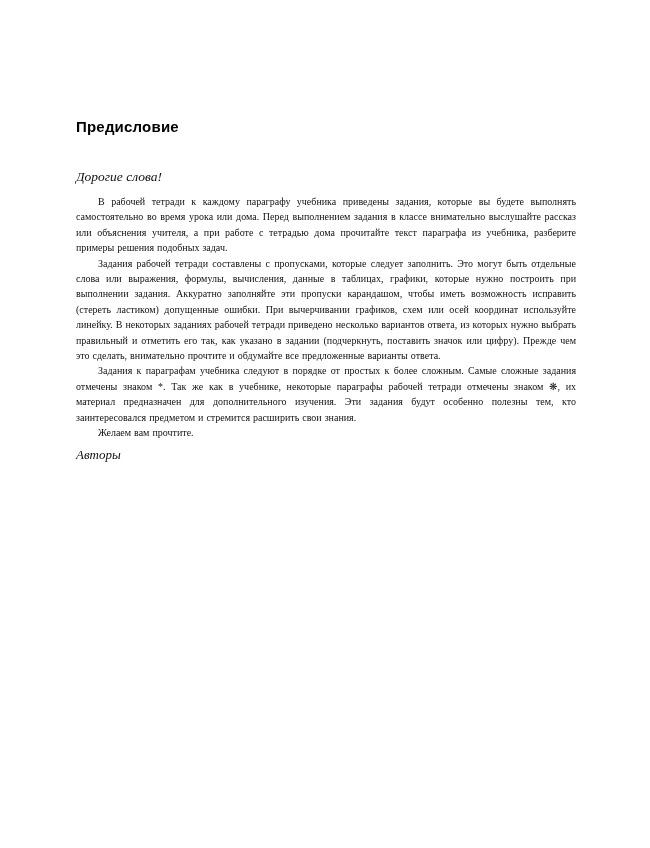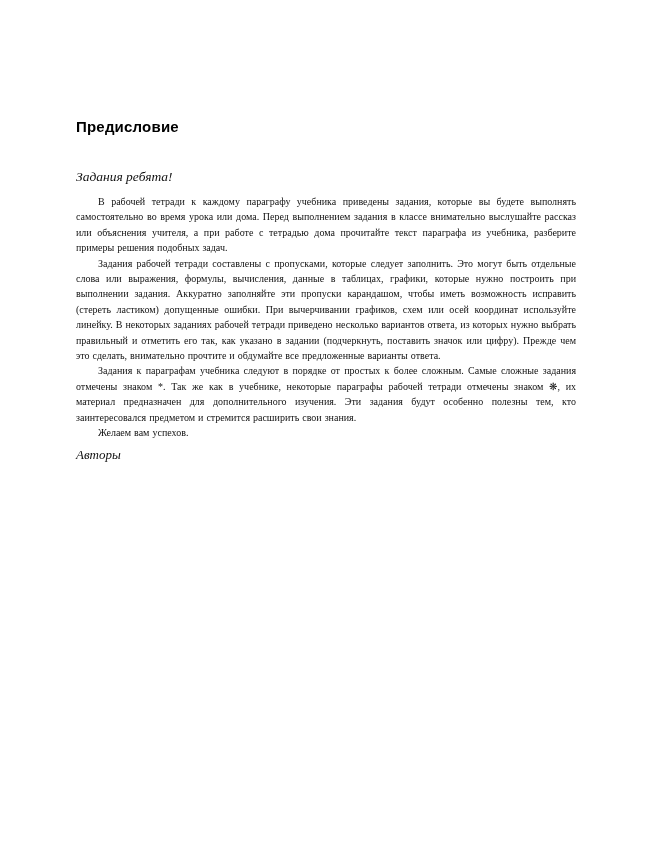--- a/index.html
+++ b/index.html
@@ -76,27 +76,27 @@
 </style>
 </head>
 <body>
 
 <div class="page">
 
   <div class="content">
 
     <h1 class="title">Предисловие</h1>
 
-    <p class="salutation">Задания ребята!</p>
+    <p class="salutation">Дорогие слова!</p>
 
     <div class="body-text">
       <p>В рабочей тетради к каждому параграфу учебника приведены задания, которые вы будете выполнять самостоятельно во время урока или дома. Перед выполнением задания в классе внимательно выслушайте рассказ или объяснения учителя, а при работе с тетрадью дома прочитайте текст параграфа из учебника, разберите примеры решения подобных задач.</p>
       <p>Задания рабочей тетради составлены с пропусками, которые следует заполнить. Это могут быть отдельные слова или выражения, формулы, вычисления, данные в таблицах, графики, которые нужно построить при выполнении задания. Аккуратно заполняйте эти пропуски карандашом, чтобы иметь возможность исправить (стереть ластиком) допущенные ошибки. При вычерчивании графиков, схем или осей координат используйте линейку. В некоторых заданиях рабочей тетради приведено несколько вариантов ответа, из которых нужно выбрать правильный и отметить его так, как указано в задании (подчеркнуть, поставить значок или цифру). Прежде чем это сделать, внимательно прочтите и обдумайте все предложенные варианты ответа.</p>
       <p>Задания к параграфам учебника следуют в порядке от простых к более сложным. Самые сложные задания отмечены знаком *. Так же как в учебнике, некоторые параграфы рабочей тетради отмечены знаком ❋, их материал предназначен для дополнительного изучения. Эти задания будут особенно полезны тем, кто заинтересовался предметом и стремится расширить свои знания.</p>
-      <p>Желаем вам успехов.</p>
+      <p>Желаем вам прочтите.</p>
     </div>
 
     <div class="signature">Авторы</div>
 
   </div>
 
   <div class="footer">
     <span class="page-number">3</span>
     <span class="footer-square"></span>
     <span class="footer-rule"></span>

